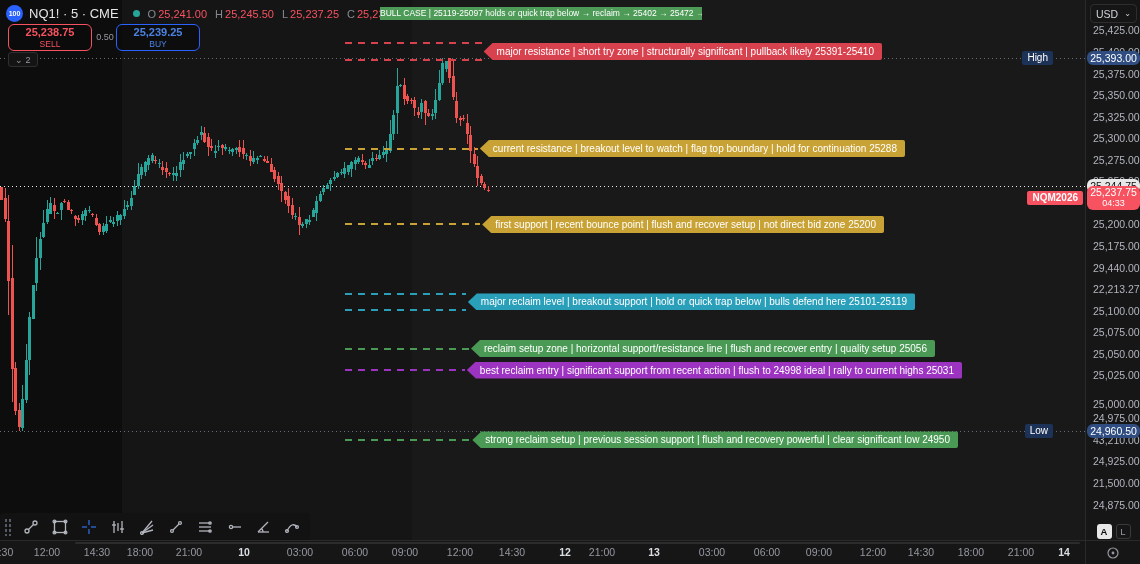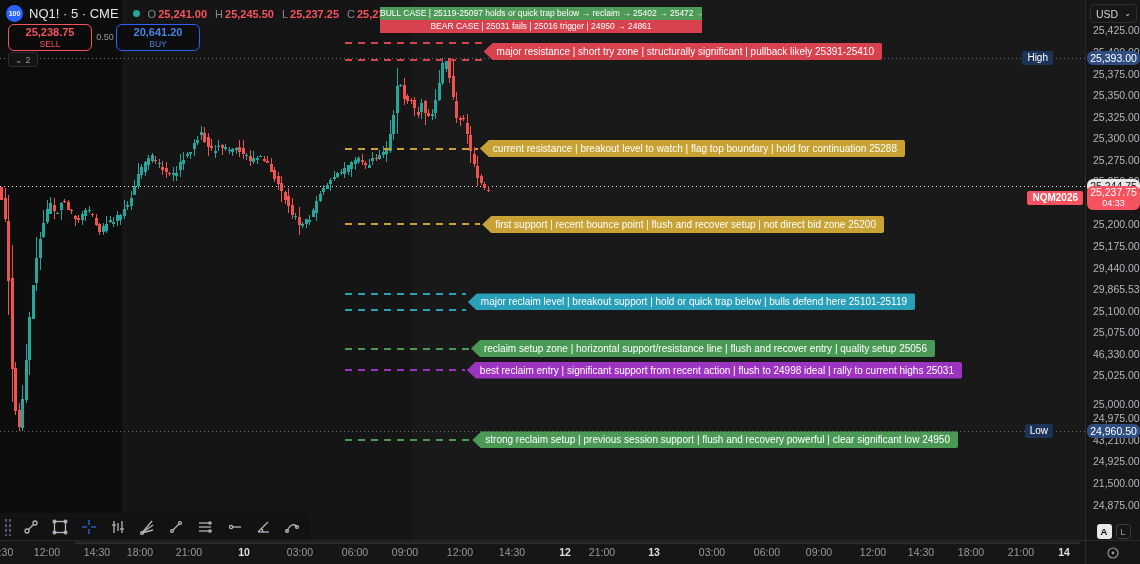--- a/index.html
+++ b/index.html
@@ -24,21 +24,21 @@
   .lvl-label { position:absolute; height:17px; line-height:17px; color:#fff; font-size:10px;
                padding:0 8px 0 13px; white-space:nowrap; border-radius:2px;
                clip-path:polygon(9px 0, 100% 0, 100% 100%, 9px 100%, 0 50%); }
 
   
   #symline { position:absolute; left:6px; top:5px; display:flex; align-items:center; gap:6px; font-size:13px; color:#e6e6e6; white-space:nowrap; }
   .symlogo { width:17px; height:17px; border-radius:50%; background:#2962ff; color:#fff; font-size:7px; font-weight:bold;
              display:flex; align-items:center; justify-content:center; }
   .livedot { width:7px; height:7px; border-radius:50%; background:#26a69a; margin:0 2px 0 8px; }
   .ohlc { font-size:11px; color:#868993; display:flex; gap:2px; align-items:center; }
-  .ohlc b { color:#f7525f; font-weight:bold; margin-right:6px; }
+  .ohlc b { color:#f7525f; font-weight:normal; margin-right:6px; }
 
   
   #banners { position:absolute; left:380px; top:7px; width:322px; }
   .banner { height:13px; line-height:13px; text-align:center; font-size:8.5px; color:#fff; white-space:nowrap; overflow:hidden; }
   .banner.bull { background:#4e9b58; }
   .banner.bear { background:#d8414e; }
 
   
   #orderpanel { position:absolute; left:8px; top:24px; display:flex; align-items:center; }
   .ordbtn { width:84px; height:27px; border-radius:6px; background:rgba(12,12,12,.85); text-align:center; cursor:pointer; }
@@ -408,30 +408,29 @@
           <b>25,237.25</b>
         <span>C</span>
           <b>25,237.75</b>
         <span>Vol</span>
           <b>212</b>
       </span>
     </div>
 
     <div id="banners">
       <div class="banner bull">BULL CASE  |  25119-25097 holds or quick trap below → reclaim → 25402 → 25472 → 25531</div>
-      <div class="banner bear">BEAR CASE  |  25031 fails | 25016 trigger | 24950 → 24861</div>
     </div>
 
     <div id="orderpanel">
       <div class="ordbtn sell">
         <div class="p">25,238.75</div>
         <div class="l">SELL</div>
       </div>
       <div class="ordbtn buy">
-        <div class="p">20,641.20</div>
+        <div class="p">25,239.25</div>
         <div class="l">BUY</div>
       </div>
     </div>
     <div id="spreadval">0.50</div>
 
     <div id="treebadge">
       <span>⌄</span>
       <span>2</span>
     </div>
 
@@ -531,24 +530,24 @@
         <div class="tick" style="top: 46px;">25,400.00</div>
         <div class="tick" style="top: 67.55px;">25,375.00</div>
         <div class="tick" style="top: 89.1px;">25,350.00</div>
         <div class="tick" style="top: 110.65px;">25,325.00</div>
         <div class="tick" style="top: 132.2px;">25,300.00</div>
         <div class="tick" style="top: 153.75px;">25,275.00</div>
         <div class="tick" style="top: 175.3px;">25,250.00</div>
         <div class="tick" style="top: 218.4px;">25,200.00</div>
         <div class="tick" style="top: 239.95px;">25,175.00</div>
         <div class="tick" style="top: 261.5px;">29,440.00</div>
-        <div class="tick" style="top: 283.05px;">29,865.53</div>
+        <div class="tick" style="top: 283.05px;">22,213.27</div>
         <div class="tick" style="top: 304.6px;">25,100.00</div>
         <div class="tick" style="top: 326.15px;">25,075.00</div>
-        <div class="tick" style="top: 347.7px;">46,330.00</div>
+        <div class="tick" style="top: 347.7px;">25,050.00</div>
         <div class="tick" style="top: 369.25px;">25,025.00</div>
         <div class="tick" style="top: 398px;">25,000.00</div>
         <div class="tick" style="top: 412.35px;">24,975.00</div>
         <div class="tick" style="top: 433.9px;">43,210.00</div>
         <div class="tick" style="top: 455.45px;">24,925.00</div>
         <div class="tick" style="top: 477px;">21,500.00</div>
         <div class="tick" style="top: 498.55px;">24,875.00</div>
       </div>
     <div class="axischip" id="chip-high" style="background: rgb(47, 77, 128); color: rgb(255, 255, 255); top: 51.034px; line-height: 14px;">25,393.00</div>
     <div class="axischip" id="chip-last" style="background: rgb(232, 232, 232); color: rgb(17, 17, 17); top: 178.826px; line-height: 14px;">25,244.75</div>

